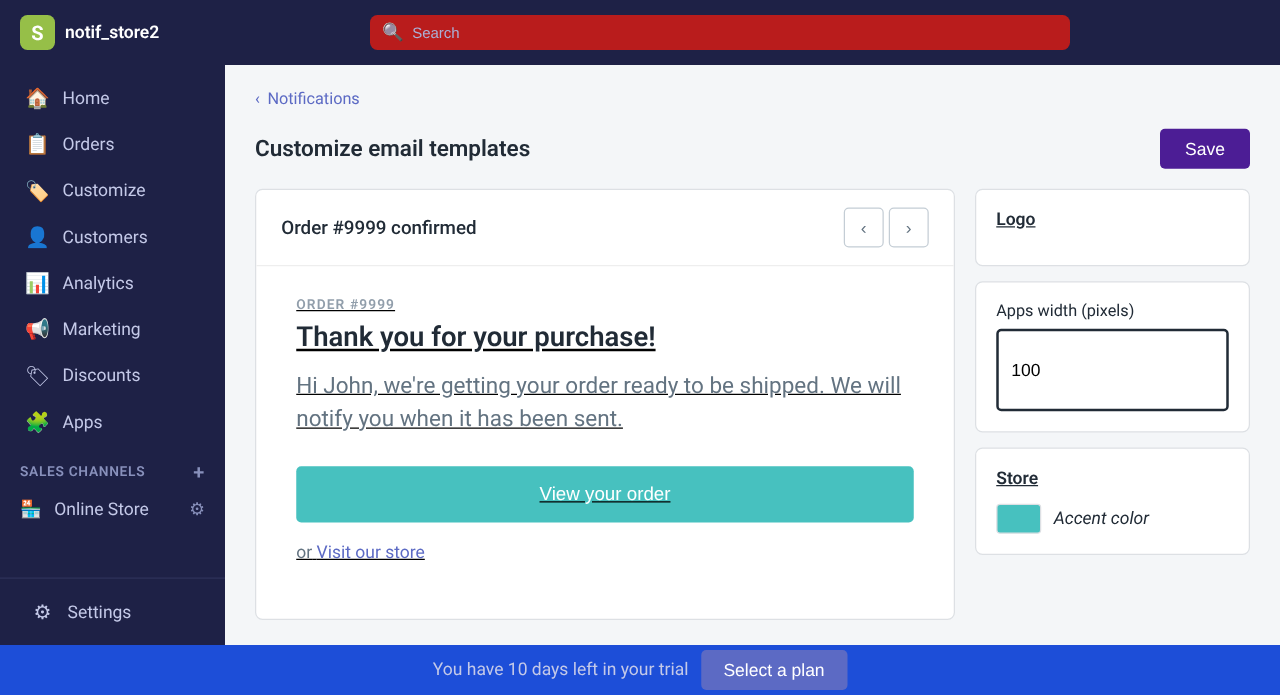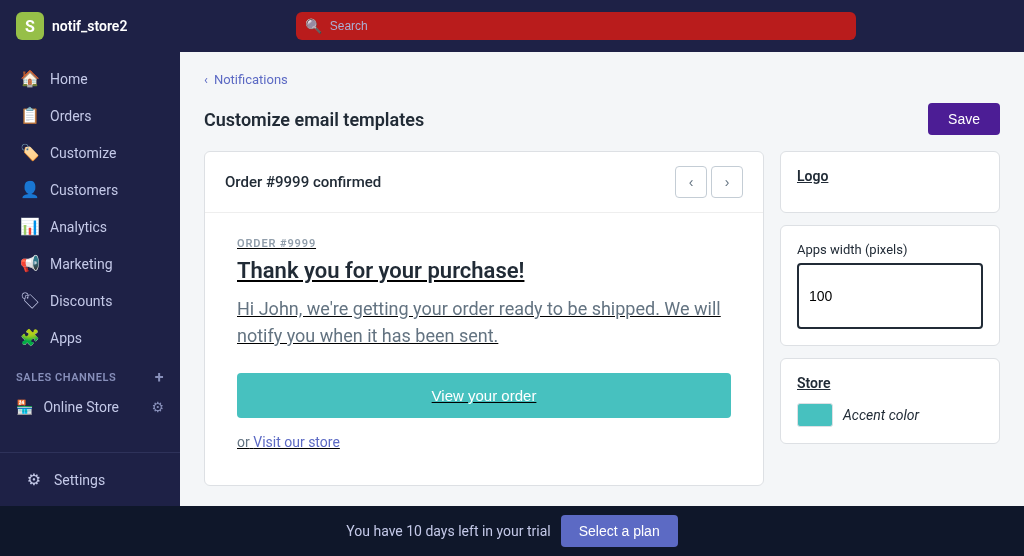--- a/index.html
+++ b/index.html
@@ -319,22 +319,22 @@
       border: 1px solid #dde0e4;
     }
     .accent-label {
       font-size: 14px;
       color: #212b36;
       font-style: italic;
     }
 
     
     .bottom-bar {
-      height: 50px;
-      background: #0f172a;
+      height: 40px;
+      background: #1d4ed8;
       display: flex;
       align-items: center;
       justify-content: center;
       gap: 10px;
       flex-shrink: 0;
     }
     .trial-text {
       color: #c4c9e8;
       font-size: 14px;
     }

